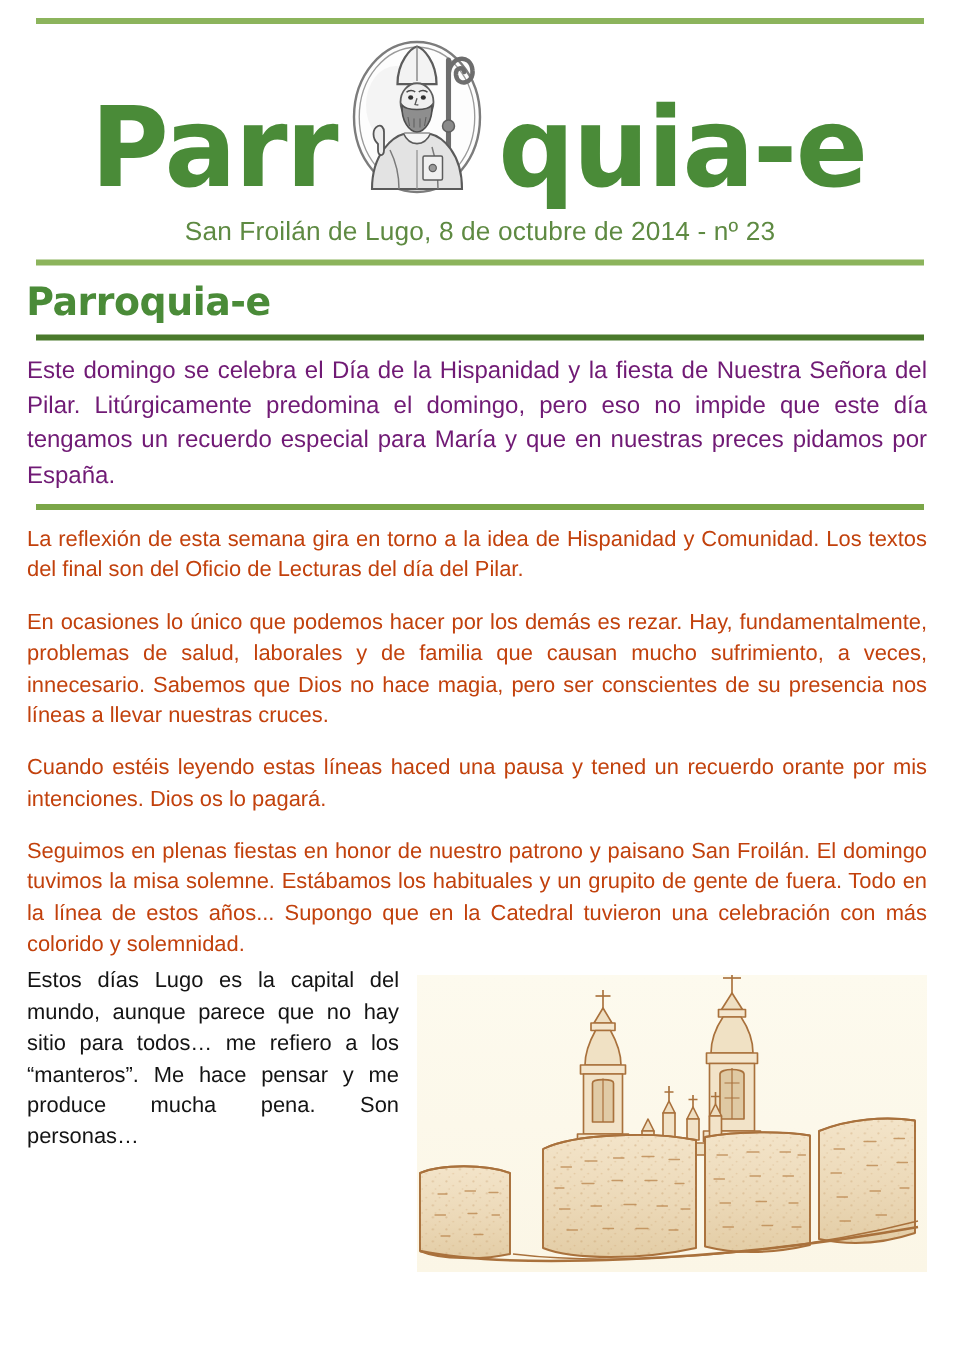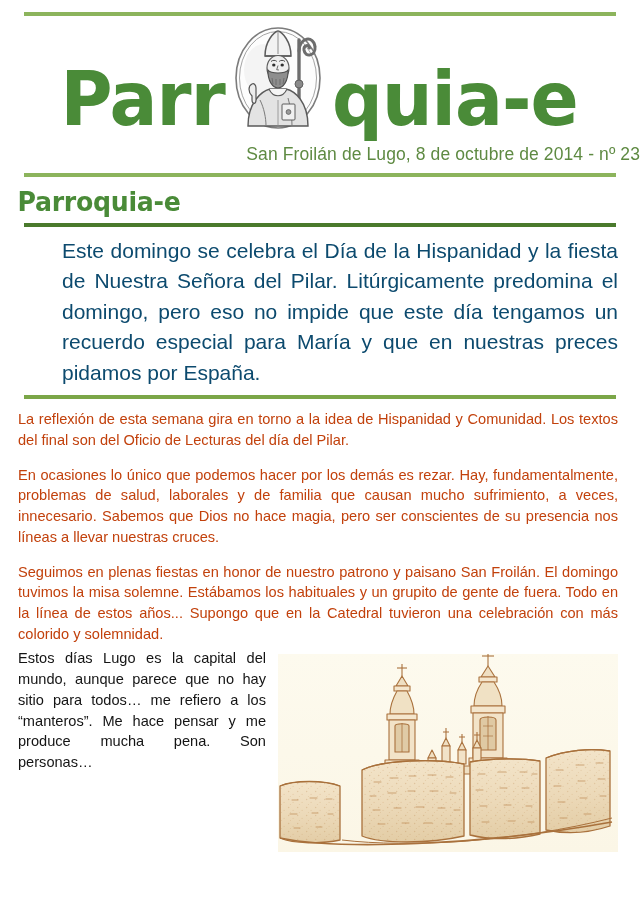--- a/index.html
+++ b/index.html
@@ -59,21 +59,21 @@
     width: 94px;
     height: 118px;
     position: relative;
     flex: 0 0 auto;
     display: block;
   }
   .logo-medallion svg { display: block; }
 
   
   .dateline {
-    text-align: right;
+    text-align: center;
     color: #5e8a42;
     font-size: 17.5px;
     font-family: "Liberation Sans", sans-serif;
     padding: 8px 0 0 0;
     letter-spacing: 0.1px;
   }
 
   
   .section-heading {
     color: #4a8b38;
@@ -81,26 +81,25 @@
     font-weight: bold;
     font-size: 26px;
     padding: 10px 0 6px 18px;
     letter-spacing: -0.3px;
     transform: scaleX(0.97);
     transform-origin: left center;
   }
 
   
   .intro {
-    color: #0c4a6e;
-    font-size: 21px;
+    color: #701a75;
+    font-size: 16px;
     line-height: 1.45;
     text-align: justify;
     padding: 9px 22px 7px 18px;
-    margin-left: 44px;
   }
 
   
   .body-area {
     padding: 10px 22px 0 18px;
   }
   p.body {
     font-size: 14.6px;
     line-height: 1.42;
     text-align: justify;
@@ -201,20 +200,21 @@
 
   <div class="section-heading">Parroquia-e</div>
   <div class="rule dark"></div>
 
   <div class="intro">Este domingo se celebra el Día de la Hispanidad y la fiesta de Nuestra Señora del Pilar. Litúrgicamente predomina el domingo, pero eso no impide que este día tengamos un recuerdo especial para María y que en nuestras preces pidamos por España.</div>
   <div class="rule under-intro"></div>
 
   <div class="body-area">
     <p class="body">La reflexión de esta semana gira en torno a la idea de Hispanidad y Comunidad. Los textos del final son del Oficio de Lecturas del día del Pilar.</p>
     <p class="body">En ocasiones lo único que podemos hacer por los demás es rezar. Hay, fundamentalmente, problemas de salud, laborales y de familia que causan mucho sufrimiento, a veces, innecesario. Sabemos que Dios no hace magia, pero ser conscientes de su presencia nos líneas a llevar nuestras cruces.</p>
+    <p class="body">Cuando estéis leyendo estas líneas haced una pausa y tened un recuerdo orante por mis intenciones. Dios os lo pagará.</p>
     <p class="body">Seguimos en plenas fiestas en honor de nuestro patrono y paisano San Froilán. El domingo tuvimos la misa solemne. Estábamos los habituales y un grupito de gente de fuera. Todo en la línea de estos años... Supongo que en la Catedral tuvieron una celebración con más colorido y solemnidad.</p>
   </div>
 
   <div class="split">
     <div class="split-text">
       <p>Estos días Lugo es la capital del mundo, aunque parece que no hay sitio para todos… me refiero a los “manteros”. Me hace pensar y me produce mucha pena. Son personas…</p>
 
     </div>
 
     <div class="photo">

